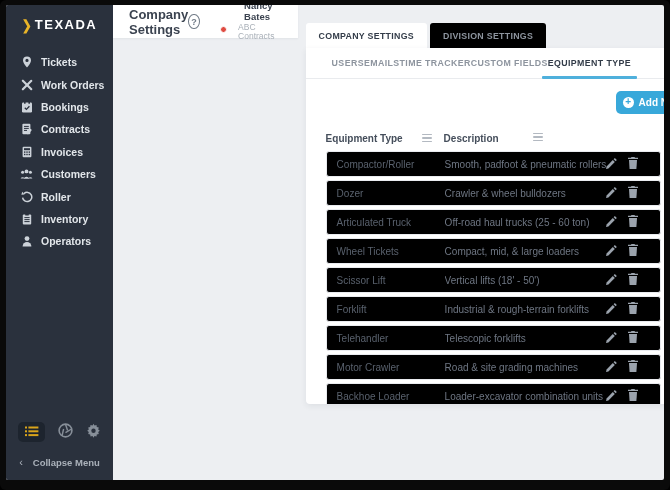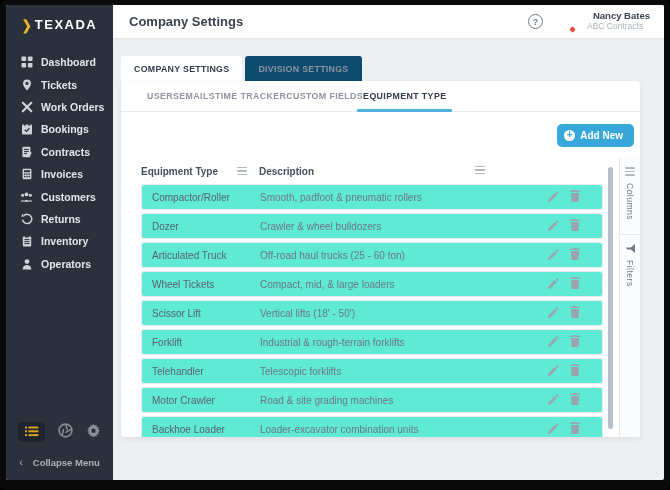--- a/index.html
+++ b/index.html
@@ -20,38 +20,38 @@
   .nav-item .nlabel { font-size:10.5px; font-weight:bold; color:#e2e6ea; white-space:nowrap; }
   .sidebar-bottom { margin-top:auto; }
   .quick-icons { display:flex; align-items:center; justify-content:center; gap:13px; margin-bottom:14px; }
   .quick-btn { display:flex; align-items:center; justify-content:center; }
   .quick-btn.active { background:#1d242e; border-radius:5px; width:27px; height:20px; }
   .collapse-row { display:flex; align-items:center; justify-content:center; gap:10px; margin-bottom:12px; color:#aab1ba; }
   .collapse-chevron { font-size:11px; }
   .collapse-label { font-size:9.5px; font-weight:bold; }
 
   
-  .main { flex:1; display:flex; flex-direction:column; min-width:0; }
+  .main { flex:1; display:flex; flex-direction:row; min-width:0; }
   .topbar { height:33px; background:#fff; display:flex; align-items:center; padding:0 14px 0 16px; box-shadow:0 1px 2px rgba(40,50,70,.06); position:relative; z-index:3; }
   .page-title { font-size:13px; font-weight:bold; color:#3b4350; }
   .topbar-right { margin-left:auto; display:flex; align-items:center; gap:12px; }
   .help-icon { width:15px; height:15px; border:1.4px solid #707a86; border-radius:50%; color:#707a86; font-size:9px; font-weight:bold; display:flex; align-items:center; justify-content:center; }
   .avatar-wrap { position:relative; width:20px; height:20px; }
   .avatar { width:20px; height:20px; border-radius:50%; background:#6e7681; overflow:hidden; position:relative; }
   .avatar-dot { position:absolute; right:-1px; bottom:-1px; width:7px; height:7px; border-radius:50%; background:#df4b41; border:1px solid #fff; }
   .user-meta { display:flex; flex-direction:column; line-height:1.15; }
   .user-name { font-size:9.5px; font-weight:bold; color:#3b4350;padding-left:6px; }
   .user-company { font-size:8.5px; color:#a9b0b8; }
 
   .content { flex:1; padding:18px 24px 0 8px; display:flex; flex-direction:column; min-height:0; }
 
   .tabs { display:flex; gap:3px; }
   .tab { height:25px; padding:0 13px; display:flex; align-items:center; font-size:8.8px; font-weight:bold; letter-spacing:.3px; border-radius:3px 3px 0 0; cursor:pointer; }
   .tab.active { background:#fff; color:#333c49; }
-  .tab.inactive { background:#0c4a6e; color:#8d949e; }
+  .tab.inactive { background:#000000; color:#8d949e; }
 
   .panel { background:#fff; height:356px; display:flex; flex-direction:column; border-radius:0 4px 4px 4px; box-shadow:0 2px 6px rgba(40,50,70,.08); position:relative; }
   .subtabs { height:31px; display:flex; align-items:center; padding-left:26px; border-bottom:1px solid #e9ebee; flex-shrink:0; }
   .subtab { font-size:8.8px; font-weight:bold; letter-spacing:.4px; color:#8d949e; cursor:pointer; height:100%; display:flex; align-items:center; position:relative; }
   .subtab.active { color:#323b48; }
   .subtab.active::after { content:""; position:absolute; left:-6px; right:-6px; bottom:-1px; height:3px; background:#4fb0dc; border-radius:1px; }
 
   .toolbar { height:46px; display:flex; align-items:center; justify-content:flex-end; padding-right:6px; flex-shrink:0; }
   .add-btn { background:#38a8da; color:#fff; border:none; height:23px; padding:0 11px 0 7px; border-radius:5px; display:flex; align-items:center; gap:5px; font-size:10px; font-weight:bold; font-family:inherit; cursor:pointer; }
   .plus-badge { width:11px; height:11px; border-radius:50%; background:#fff; color:#38a8da; font-size:10px; font-weight:bold; display:flex; align-items:center; justify-content:center; line-height:1; }
@@ -60,21 +60,21 @@
   .table-wrap { flex:1; min-width:0; padding:0 16px 0 20px; display:flex; flex-direction:column; overflow:hidden; }
   .thead { height:26px; display:flex; align-items:center; flex-shrink:0; }
   .th-type { width:118px; display:flex; align-items:center; justify-content:space-between; padding-right:12px; }
   .th-desc { flex:1; display:flex; justify-content:space-between; padding-right:68px; }
   .th-label { font-size:10px; font-weight:bold; color:#454e5b; }
   .th-actions { width:50px; }
   .bars-icon { display:flex; flex-direction:column; gap:2px; }
   .bars-icon i { display:block; width:10px; height:1.5px; background:#b3b9c1; border-radius:1px; }
 
   .rows { display:flex; flex-direction:column; gap:3px; overflow:hidden; }
-  .trow { height:26px; flex-shrink:0; background:#5eead4; border:1px solid #e9ebef; border-radius:3px; display:flex; align-items:center; padding-left:10px; }
+  .trow { height:26px; flex-shrink:0; background:#000000; border:1px solid #e9ebef; border-radius:3px; display:flex; align-items:center; padding-left:10px; }
   .td-type { width:108px; font-size:10px; color:#59616d; white-space:nowrap; }
   .td-desc { flex:1; font-size:10px; color:#6e7683; white-space:nowrap; overflow:hidden; }
   .row-actions { width:54px; display:flex; align-items:center; gap:11px; flex-shrink:0; }
   .icon-btn { display:flex; align-items:center; justify-content:center; cursor:pointer; background:none; border:none; padding:0; }
 
   .scrollbar-thumb { position:absolute; right:27px; top:86px; width:5px; height:262px; background:#b9bfc7; border-radius:3px; }
 
   .strip { width:21px; border-left:1px solid #e6e9ec; background:#fbfcfd; display:flex; flex-direction:column; align-items:center; flex-shrink:0; }
   .strip-section { display:flex; flex-direction:column; align-items:center; padding-top:9px; gap:7px; }
   .strip-divider { width:100%; height:1px; background:#e6e9ec; margin-top:14px; }
@@ -85,33 +85,20 @@
 
 <div class="frame">
 <div class="app">
 
   <aside class="sidebar">
     <div class="logo-row">
       <span class="logo-chevron">❯</span>
       <span class="logo-text">TEXADA</span>
     </div>
     <nav class="nav">
-      <div class="nav-item">
-        <span class="nicon">
-              <svg width="12" height="12" viewBox="0 0 12 12">
-                <g fill="#ccd2d9">
-                  <rect x="0.5" y="0.5" width="4.6" height="4.6" rx="0.8"></rect>
-                  <rect x="6.9" y="0.5" width="4.6" height="4.6" rx="0.8"></rect>
-                  <rect x="0.5" y="6.9" width="4.6" height="4.6" rx="0.8"></rect>
-                  <rect x="6.9" y="6.9" width="4.6" height="4.6" rx="0.8"></rect>
-                </g>
-              </svg>
-            </span>
-        <span class="nlabel">Dashboard</span>
-      </div>
       <div class="nav-item">
         <span class="nicon">
               <svg width="12" height="12" viewBox="0 0 12 12">
                 <path fill="#ccd2d9" fill-rule="evenodd" d="M6 0.5a4 4 0 0 0-4 4c0 2.8 4 7 4 7s4-4.2 4-7a4 4 0 0 0-4-4zm0 5.5a1.6 1.6 0 1 1 0-3.2 1.6 1.6 0 0 1 0 3.2z"></path>
               </svg>
             </span>
         <span class="nlabel">Tickets</span>
       </div>
       <div class="nav-item">
         <span class="nicon">
@@ -181,21 +168,21 @@
             </span>
         <span class="nlabel">Customers</span>
       </div>
       <div class="nav-item">
         <span class="nicon">
               <svg width="12" height="12" viewBox="0 0 12 12">
                 <path d="M3 2.6 A4.6 4.6 0 1 1 1.6 6.6" stroke="#ccd2d9" stroke-width="1.5" fill="none"></path>
                 <path d="M1.2 0.8 L3.6 3.4 L0.4 3.8 Z" fill="#ccd2d9"></path>
               </svg>
             </span>
-        <span class="nlabel">Returns</span>
+        <span class="nlabel">Roller</span>
       </div>
       <div class="nav-item">
         <span class="nicon">
               <svg width="12" height="12" viewBox="0 0 12 12">
                 <rect x="1.8" y="1.6" width="8.4" height="10" rx="1" fill="#ccd2d9"></rect>
                 <rect x="4.2" y="0.6" width="3.6" height="2" rx="0.6" fill="#2a313d"></rect>
                 <g stroke="#2a313d" stroke-width="1">
                   <line x1="3.4" y1="4.6" x2="8.6" y2="4.6"></line>
                   <line x1="3.4" y1="6.6" x2="8.6" y2="6.6"></line>
                   <line x1="3.4" y1="8.6" x2="8.6" y2="8.6"></line>

